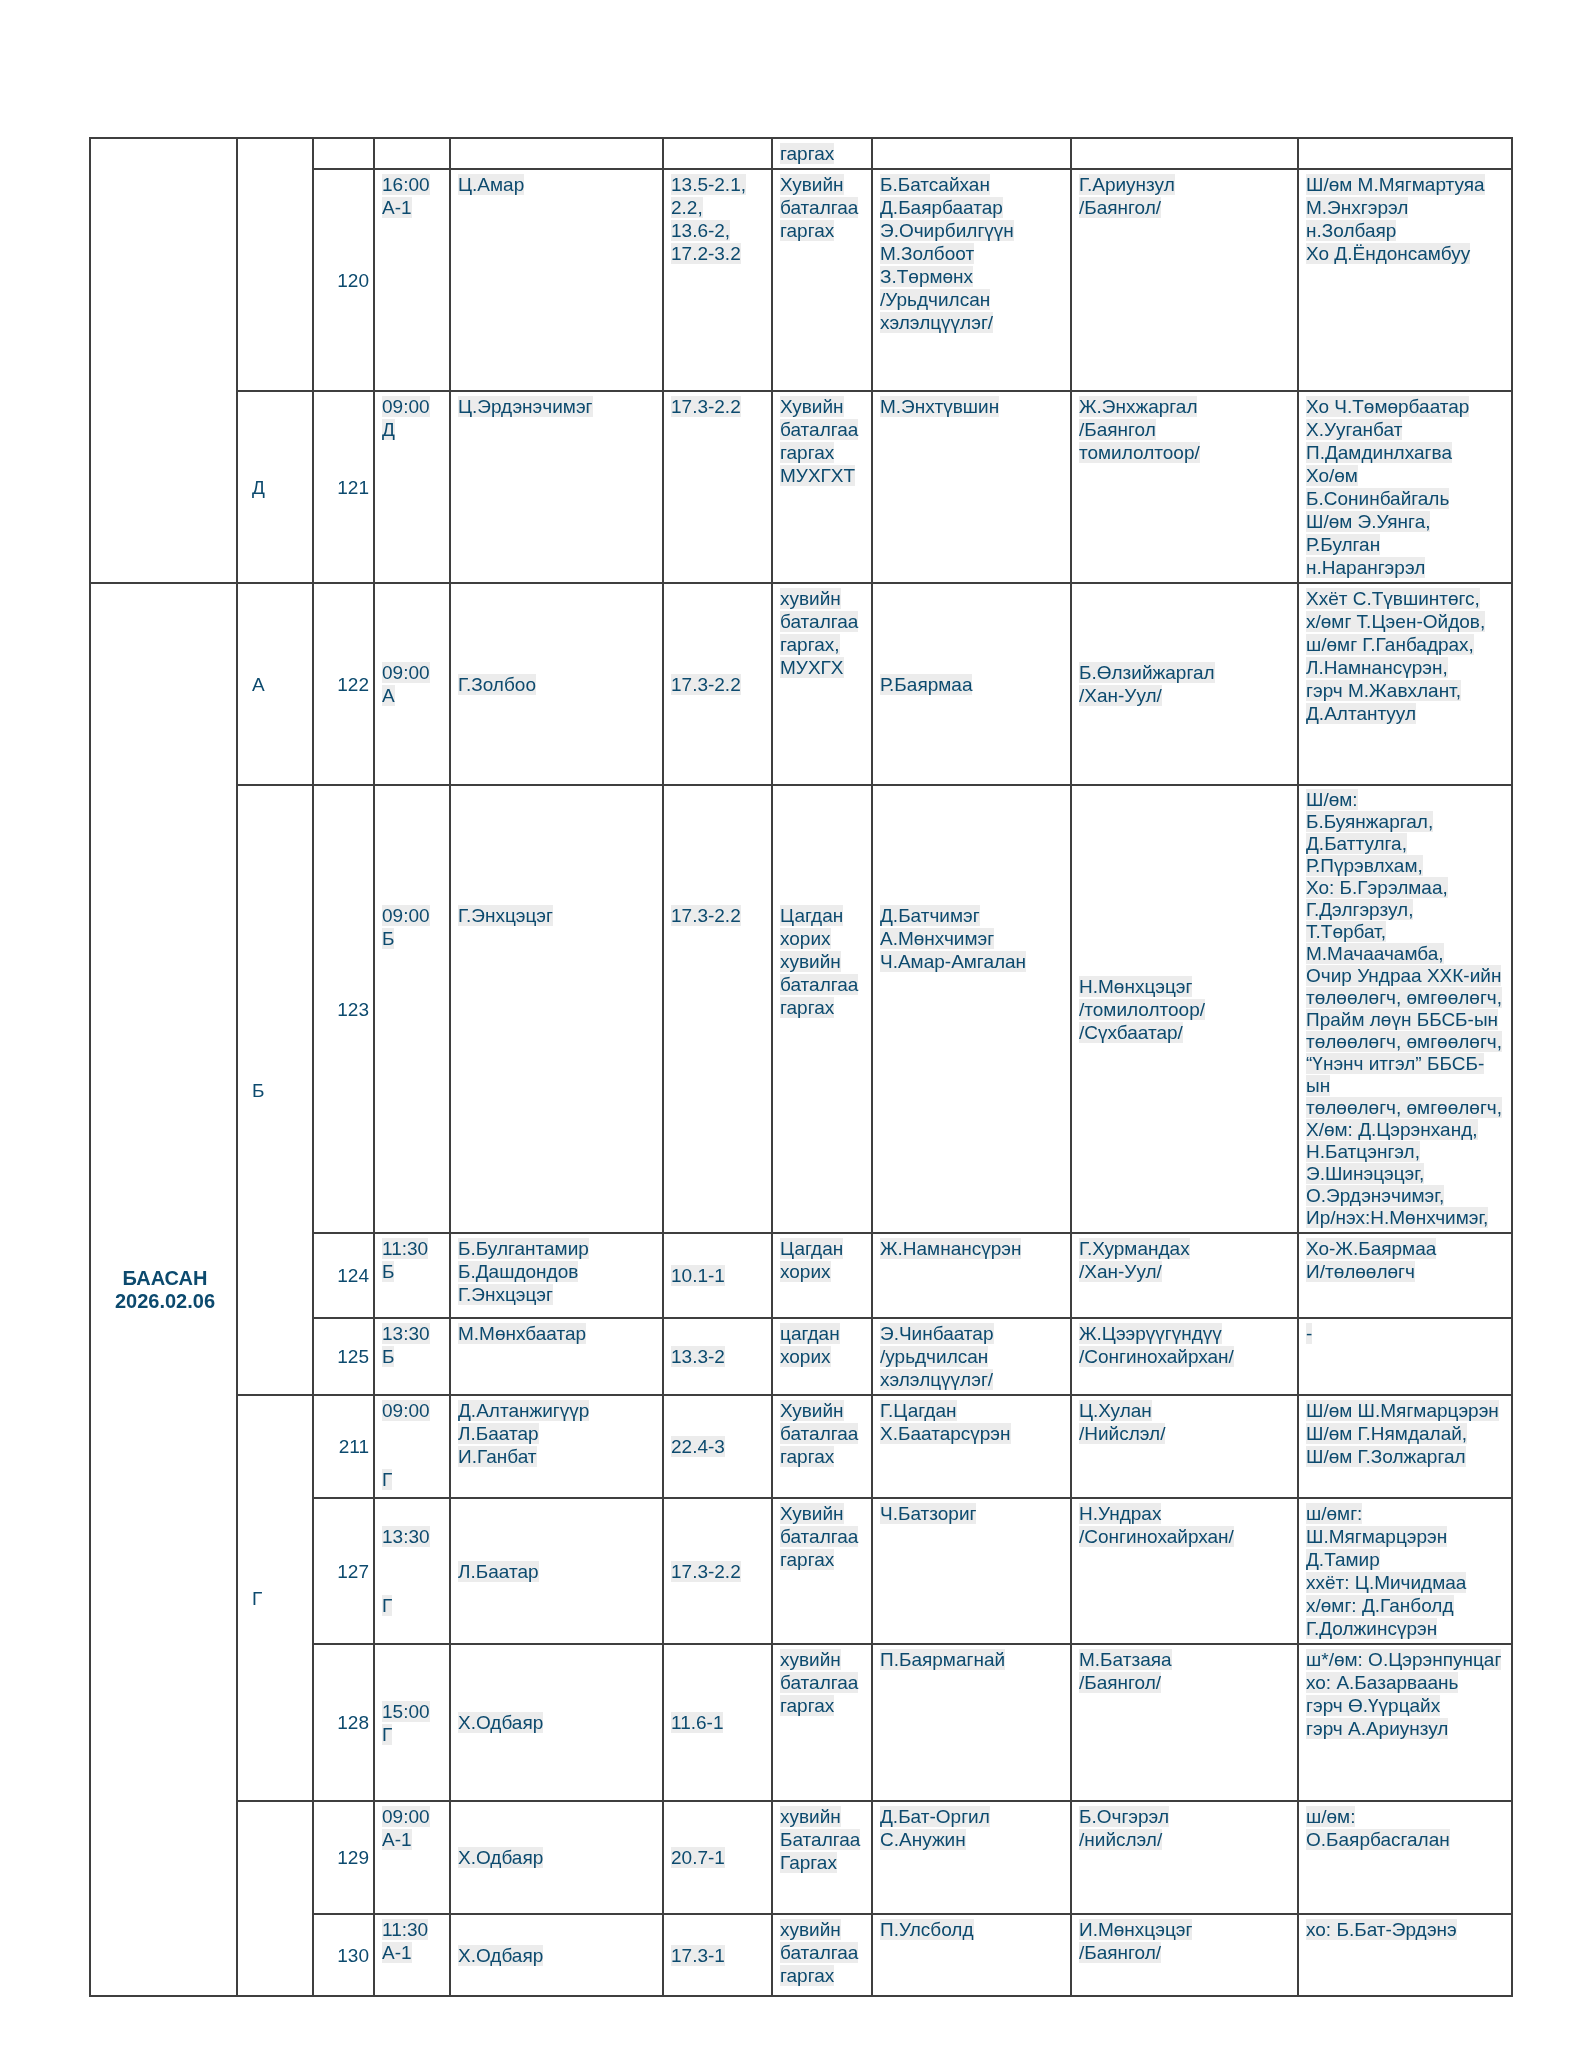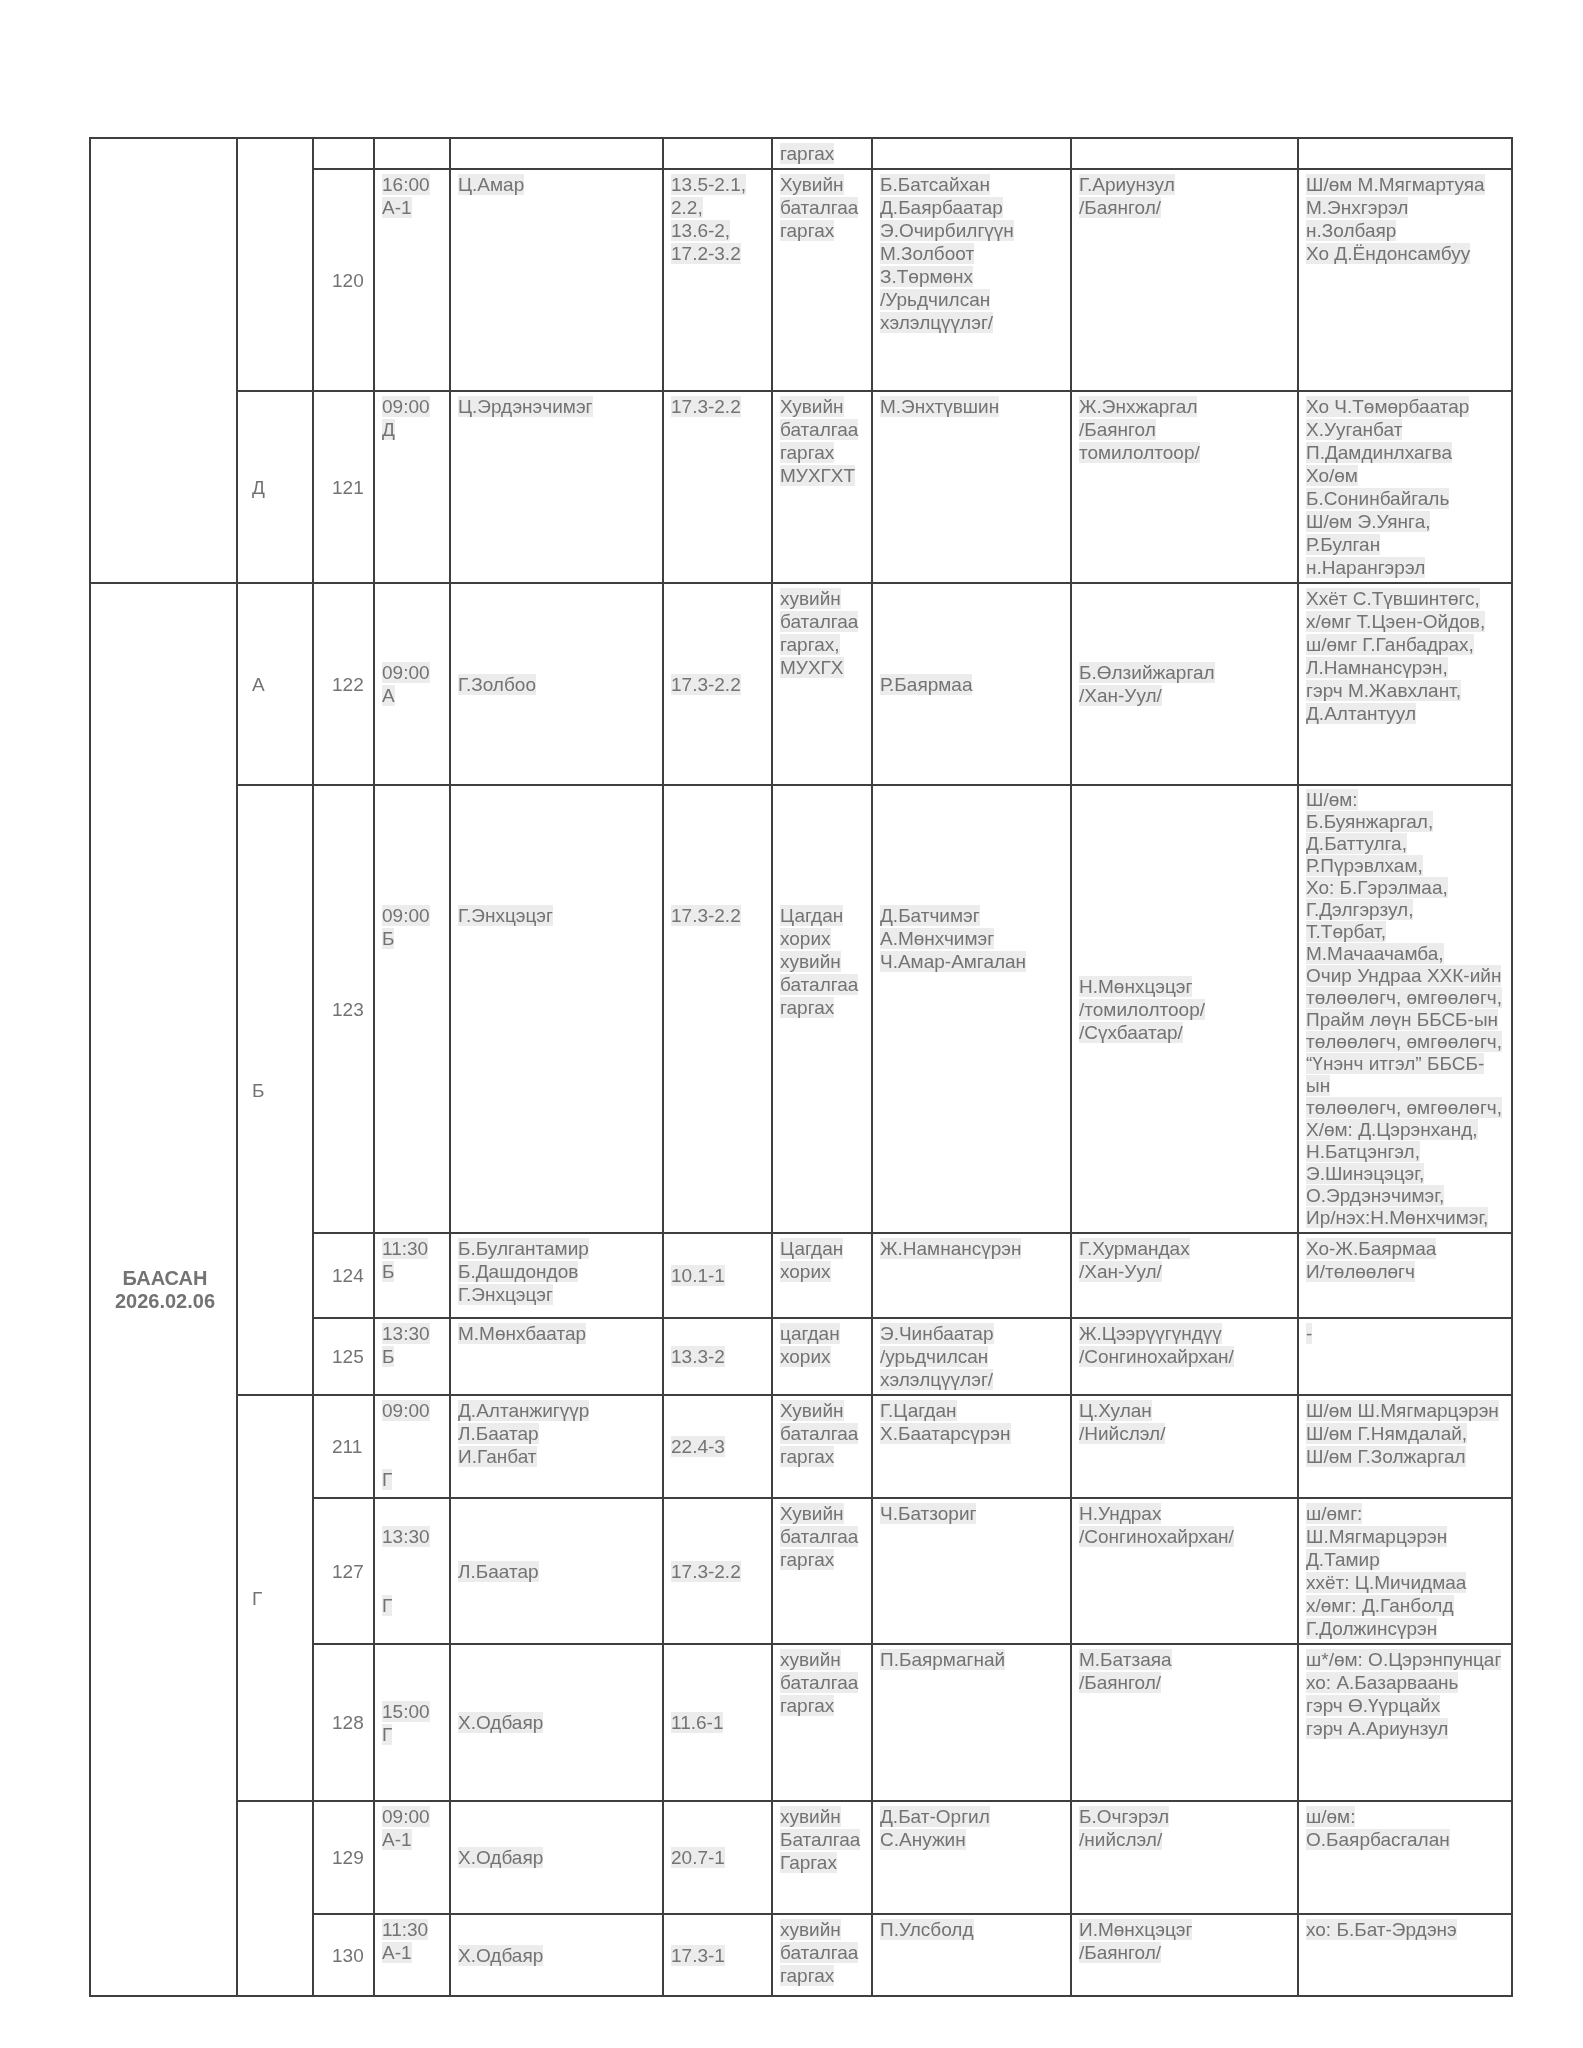--- a/index.html
+++ b/index.html
@@ -1,31 +1,31 @@
 <!DOCTYPE html>
 <html><head>
 <meta charset="utf-8">
 <style>
   html,body{margin:0;padding:0;background:#9a9a9a;}
   .page{position:relative;width:1583px;height:2048px;background:#ffffff;margin:0 auto;
-        font-family:"Liberation Sans", sans-serif;color:#737373;}
+        font-family:"Liberation Sans", sans-serif;color:#0c4a6e;}
   table.sched{position:absolute;left:89px;top:137px;width:1422px;
         border-collapse:collapse;table-layout:fixed;}
   td{border:2px solid #3f3f3f;vertical-align:top;padding:3px 4px 3px 7px;
      font-size:19px;line-height:23px;overflow:hidden;word-wrap:break-word;}
   td .hl{background:#ececec;white-space:pre-line;box-decoration-break:clone;}
   .mid{vertical-align:middle;}
   .deep{padding-top:118px;}
   .tight{line-height:22px;}
   .tight .hl{line-height:22px;}
   .c-day{font-weight:bold;text-align:center;vertical-align:middle;font-size:20px;}
   .c-day .hl{background:none;text-align:right;}
   .c-letter{vertical-align:middle;padding-left:14px;}
   .c-letter .hl{background:none;}
-  .c-no{text-align:left;vertical-align:middle;padding-left:18px;}
+  .c-no{text-align:right;vertical-align:middle;padding-left:18px;}
   .c-no .hl{background:none;}
 </style>
 </head>
 <body>
 
 <div class="page">
   <table class="sched">
     <colgroup>
       <col style="width:147px">
         <col style="width:76px">

